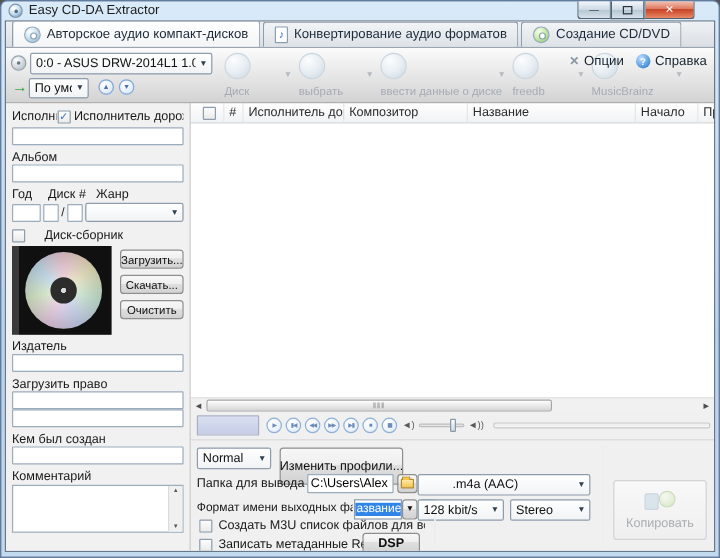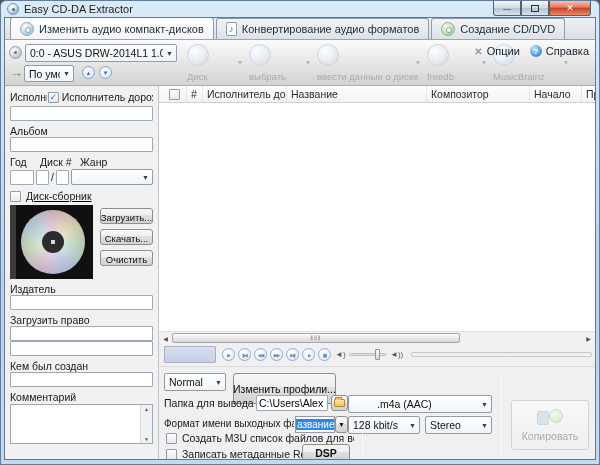--- a/index.html
+++ b/index.html
@@ -1,19 +1,19 @@
 <!DOCTYPE html>
 <html><head>
 <meta charset="utf-8">
 <style>
   html,body{margin:0;padding:0;background:#555;}
   *{box-sizing:border-box;font-family:"Liberation Sans",sans-serif;}
   .frame{position:relative;width:600px;height:465px;background:linear-gradient(#d9eaf9,#b9d2ea 60%,#c3d9ee);border:1px solid #5f7da0;border-radius:6px 6px 0 0;overflow:hidden;}
   
-  .titlebar{position:absolute;top:0;left:0;right:0;height:16px;display:flex;align-items:center;padding-left:6px;}
+  .titlebar{position:absolute;top:0;left:0;right:12px;height:16px;display:flex;align-items:center;padding-left:6px;}
   .app-icon{width:12px;height:12px;border-radius:50%;background:radial-gradient(circle at 35% 30%,#ffffff,#cfe0ee 45%,#8fb3d2 75%,#6f93b6);border:1px solid #7d97ae;margin-right:5px;position:relative;}
   .app-icon:after{content:"";position:absolute;left:4px;top:4px;width:3px;height:3px;border-radius:50%;background:#4e6b86;}
   .title-text{font-size:11px;color:#1c1c1c;}
   .winbtns{position:absolute;top:0;right:8px;display:flex;}
   .winbtn{width:28px;height:15px;border:1px solid #52626f;border-top:none;background:linear-gradient(#f4f8fb,#cdd9e4 50%,#b4c4d2 50%,#d6e2ec);display:flex;align-items:center;justify-content:center;font-size:8px;color:#27343f;}
   .winbtn.first{border-radius:0 0 0 3px;}
   .winbtn.close{width:42px;border-radius:0 0 3px 0;background:linear-gradient(#f5c2b4,#de7a62 45%,#c74325 50%,#e98866);color:#fff;font-size:9px;}
   .maxglyph{width:8px;height:7px;border:1px solid #27343f;background:transparent;}
   
   .client{position:absolute;top:16px;left:3px;right:3px;bottom:4px;border:1px solid #66788a;background:#f0f0f0;display:flex;flex-direction:column;overflow:hidden;}
@@ -132,21 +132,21 @@
           <span>✕</span>
         </div>
     </div>
   </div>
 
   <div class="client">
 
     <div class="tabrow">
       <div class="tab active">
         <span class="cd-mini cd-blue"></span>
-        <span>Изменить аудио компакт-дисков</span>
+        <span>Авторское аудио компакт-дисков</span>
       </div>
       <div class="tab">
         <span class="doc-mini">♪</span>
         <span>Конвертирование аудио форматов</span>
       </div>
       <div class="tab">
         <span class="cd-mini cd-green"></span>
         <span>Создание CD/DVD</span>
       </div>
     </div>
@@ -228,21 +228,21 @@
         <div class="ydg-inputs">
           <input class="tb year" style="">
           <input class="tb dnum" style="">
           <span class="slash">/</span>
           <input class="tb dnum" style="">
           <div class="combo genre">
             <span class="cval"></span>
             <span class="carrow">▼</span>
           </div>
         </div>
-        <div class="frow mt5" style="gap:5px;text-decoration:underline;">
+        <div class="frow mt5" style="gap:16px;">
           <span class="cbx"></span>
           <span class="lbl">Диск-сборник</span>
         </div>
         <div class="cover-row">
           <div class="cover">
             <div class="disc"></div>
           </div>
           <div class="cover-btns">
             <div class="btn">
                 <span>Загрузить...</span>
@@ -275,25 +275,25 @@
         <div class="thead">
           <div class="th th-cb">
               <span class="cbx"></span>
             </div>
           <div class="th th-num">
               <span>#</span>
             </div>
           <div class="th th-artist">
               <span>Исполнитель дорожки</span>
             </div>
+          <div class="th th-comp">
+              <span>Композитор</span>
+            </div>
           <div class="th th-title">
               <span>Название</span>
-            </div>
-          <div class="th th-comp">
-              <span>Композитор</span>
             </div>
           <div class="th th-start">
               <span>Начало</span>
             </div>
           <div class="th th-last">
               <span>Пр</span>
             </div>
         </div>
         <div class="tlist"></div>
 

